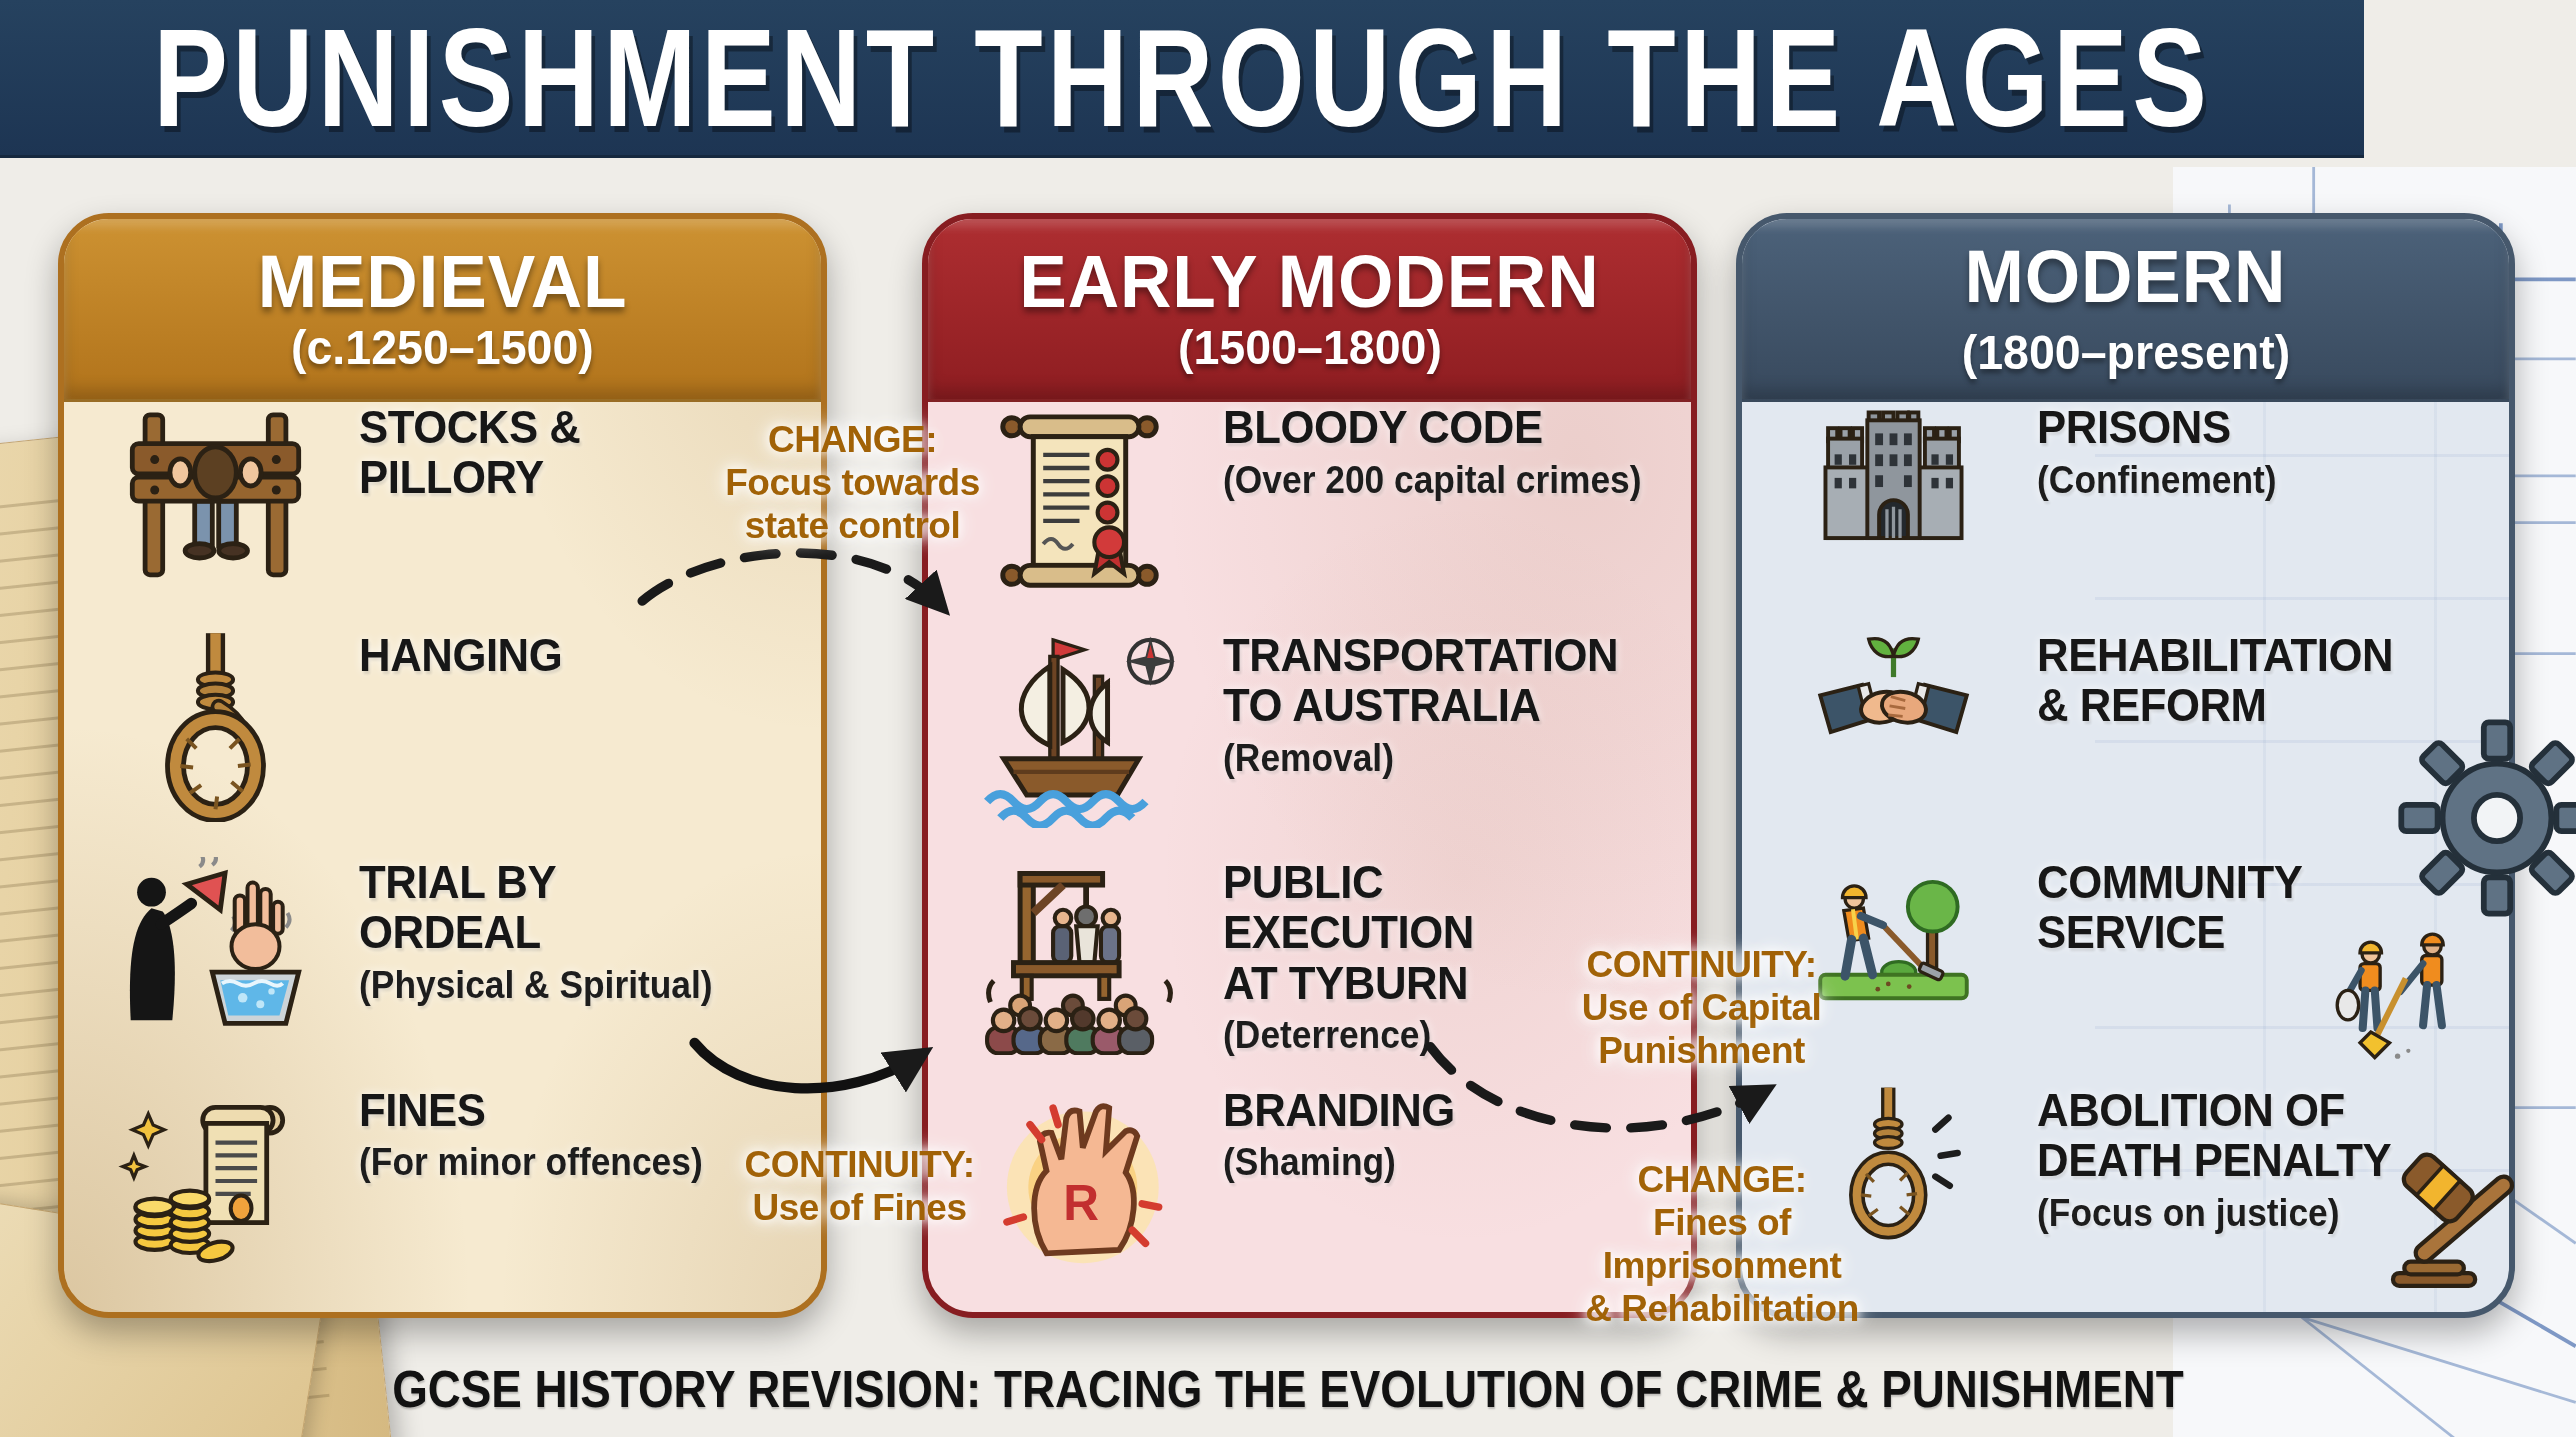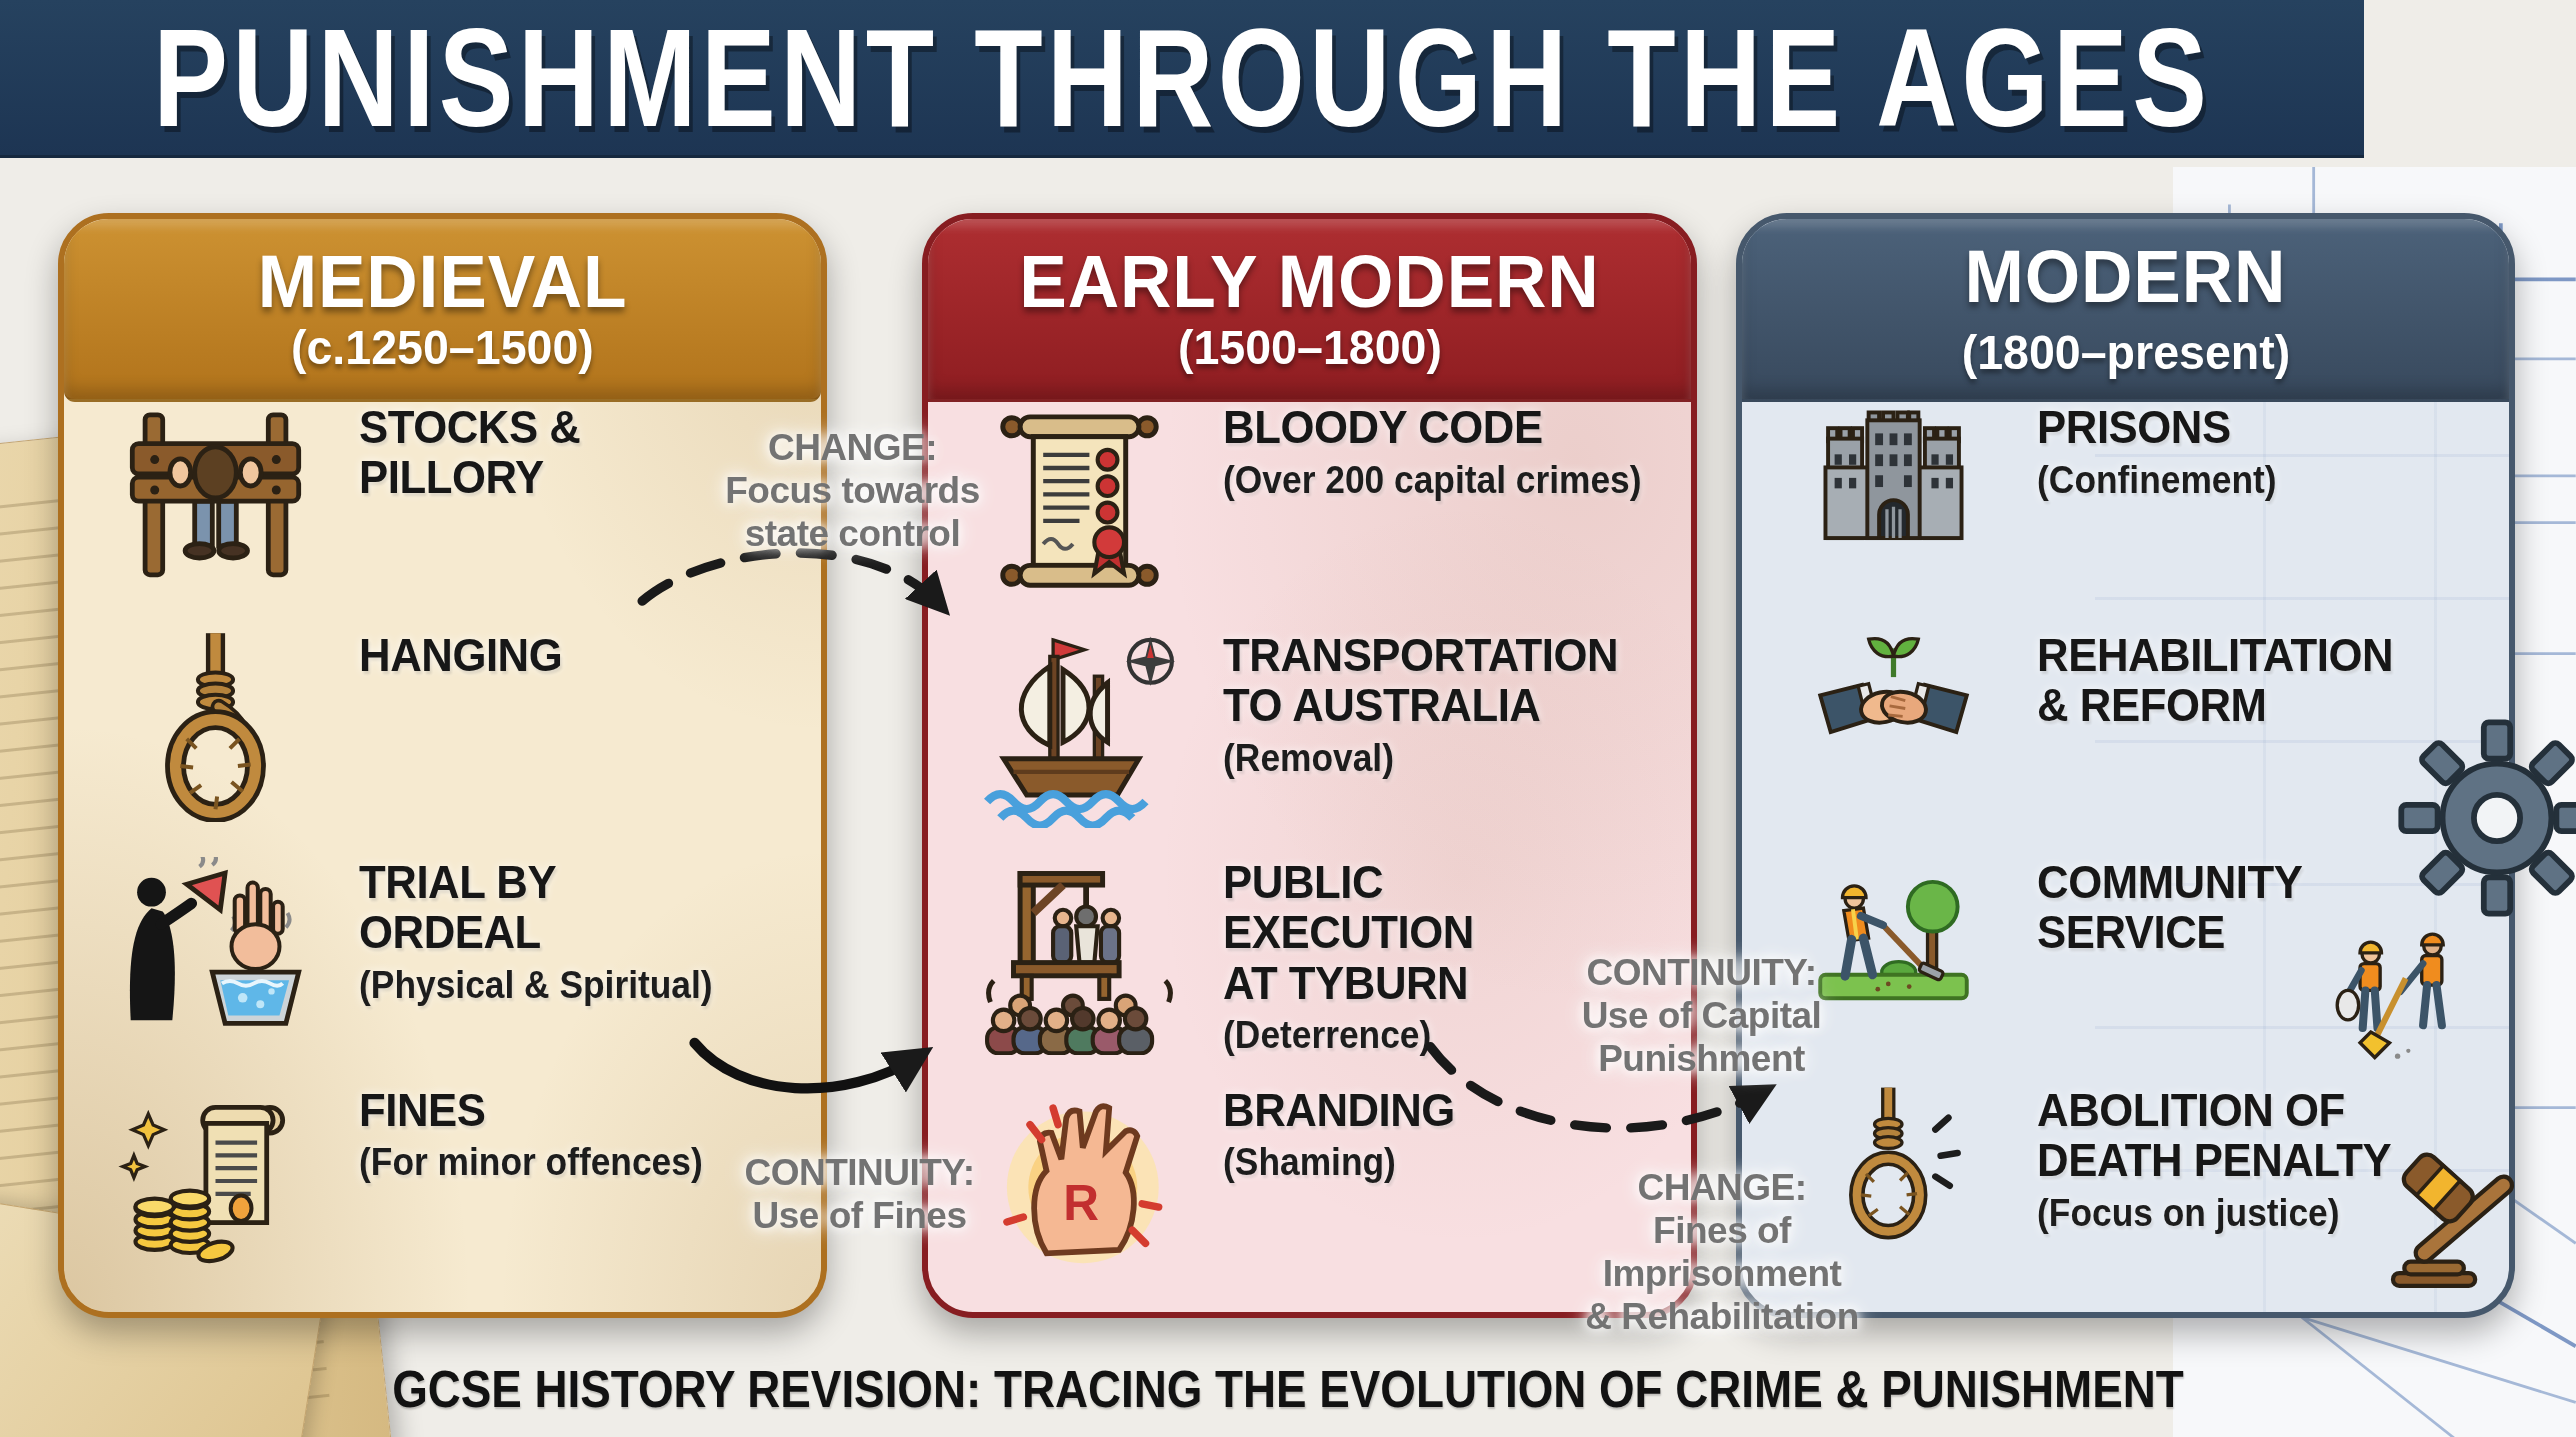--- a/index.html
+++ b/index.html
@@ -72,21 +72,21 @@
       repeating-linear-gradient(0deg, transparent 0 140px, rgba(96,128,180,.10) 140px 143px),
       repeating-linear-gradient(90deg, transparent 0 168px, rgba(96,128,180,.08) 168px 171px);
     left:46%;
   }
   .card-header{
     position:relative;height:180px;display:flex;flex-direction:column;
     align-items:center;justify-content:center;gap:1.9px;
     border-bottom:3.7px solid rgba(0,0,0,.25);
     box-shadow:inset 0 7.5px 9.4px rgba(255,255,255,.18), inset 0 -9.4px 15px rgba(0,0,0,.18);
   }
-  .card-medieval .card-header{background:linear-gradient(#cd9232,#b1731b);border-radius:11px;}
+  .card-medieval .card-header{background:linear-gradient(#cd9232,#b1731b);}
   .card-early-modern .card-header{background:linear-gradient(#ae2e31,#8e1d21);}
   .card-modern .card-header{background:linear-gradient(#4c627a,#38495d);gap:12px;}
   .card-header .h-title{
     color:#fff;font-size:75px;font-weight:800;letter-spacing:0.9px;line-height:1;
     text-shadow:0 4.7px 6.6px rgba(0,0,0,.4);transform:scaleX(.95);
   }
   .card-header .h-sub{
     color:#fff;font-size:49px;font-weight:700;line-height:1.1;
     text-shadow:0 3.7px 5.6px rgba(0,0,0,.4);transform:scaleX(.95);
   }
@@ -103,24 +103,23 @@
     text-shadow:0 0 9.4px rgba(255,255,255,.85), 1.9px 2.8px 2.8px rgba(0,0,0,.14);
   }
   .item-sub{
     font-size:38px;font-weight:700;color:#1d1d1d;line-height:1.1;margin-top:7.5px;
     white-space:pre-line;
     text-shadow:0 0 9.4px rgba(255,255,255,.85), 1.9px 2.8px 2.8px rgba(0,0,0,.12);
   }
   
   .annotations{position:absolute;inset:0;z-index:5;pointer-events:none;}
   .annotation{
-    position:absolute;text-align:center;font-weight:800;color:#737373;
+    position:absolute;text-align:center;font-weight:800;color:#a16207;
     font-size:37px;line-height:1.16;letter-spacing:-0.5px;
     text-shadow:0 0 9.4px #fff,0 0 17px #fff,0 0 24px rgba(255,255,255,.9);
-    margin-top:8px;
   }
   #arrows{position:absolute;left:0;top:0;z-index:4;pointer-events:none;}
   .floating{position:absolute;inset:0;z-index:3;pointer-events:none;}
   .float-icon{position:absolute;}
   .float-icon svg{width:100%;height:100%;}
   
   .footer{
     position:absolute;left:0;top:1340px;width:2576px;height:97px;z-index:6;
     display:flex;align-items:center;justify-content:center;
   }

